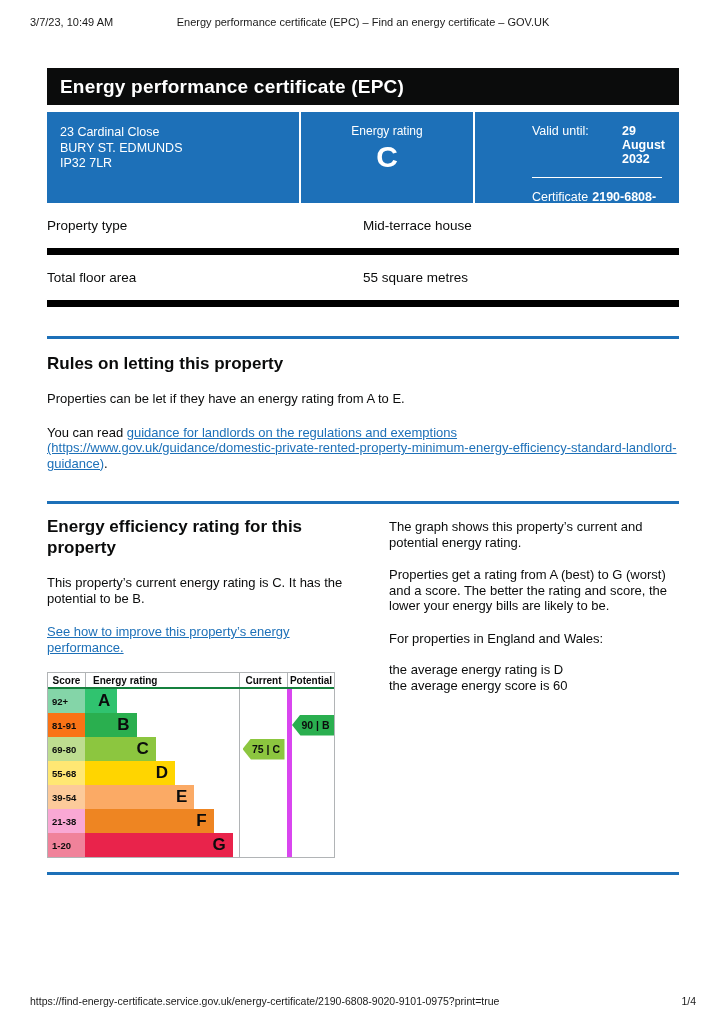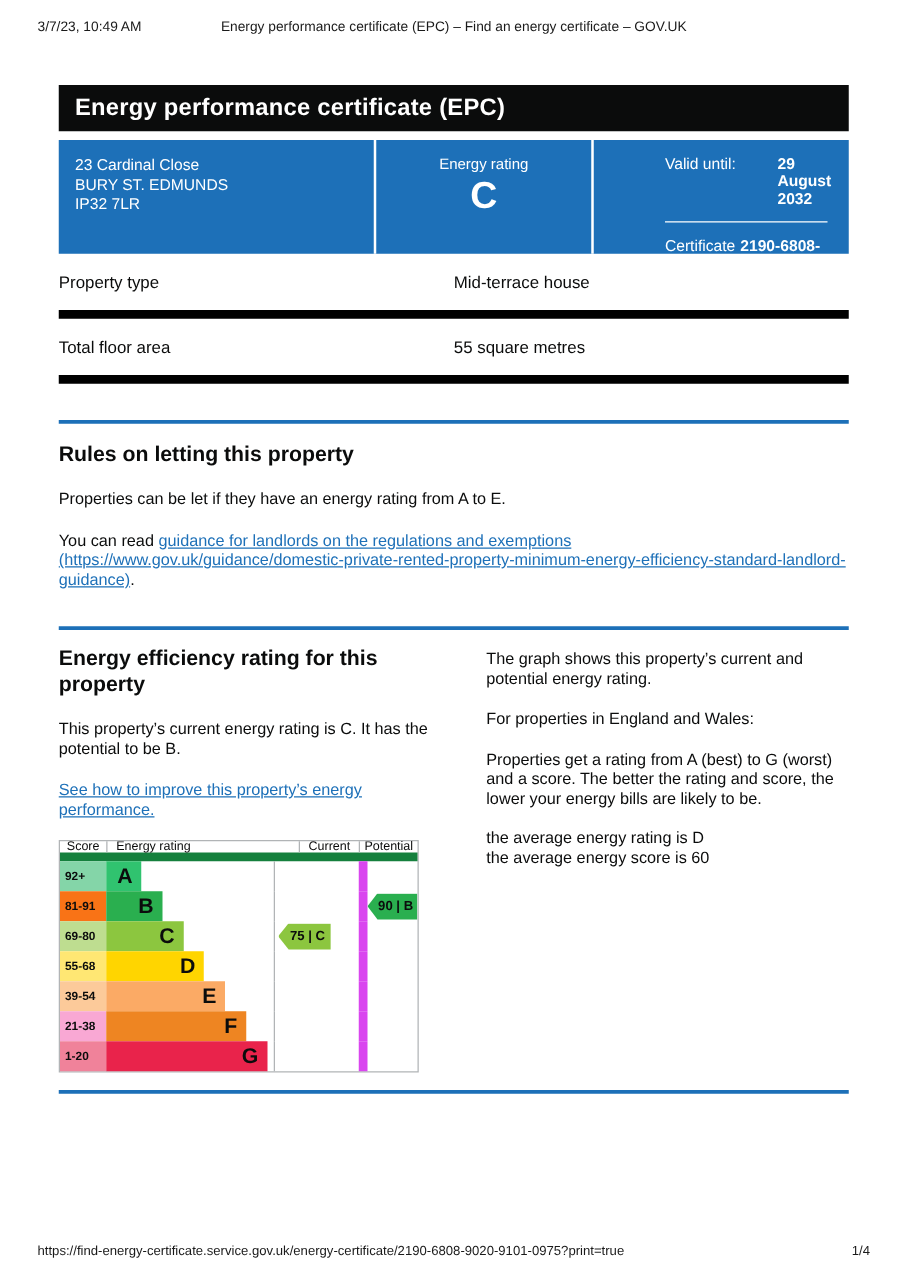--- a/index.html
+++ b/index.html
@@ -57,34 +57,34 @@
   
   .cols{display:flex;margin-top:12px;}
   .col-left{width:310px;}
   .col-right{width:290px;margin-left:32px;}
   .col-right p:first-child{margin-top:3px;}
   .avg-lines{margin-top:16px;}
   .avg-lines div{font-size:13px;line-height:15.5px;}
 
   
   .epc-chart{margin-top:17px;width:288px;border:1px solid #b1b4b6;box-sizing:border-box;background:#fff;}
-  .epc-head{display:flex;height:16px;border-bottom:7px solid #15803d;font-size:10px;font-weight:normal;align-items:flex-end;box-sizing:border-box;}
+  .epc-head{display:flex;height:16px;border-bottom:2px solid #15803d;font-size:10px;font-weight:bold;align-items:flex-end;box-sizing:border-box;}
   .eh{box-sizing:border-box;height:100%;display:flex;align-items:center;}
   .eh-score{width:37px;justify-content:center;}
   .eh-rating{flex:1;padding-left:7px;border-left:1px solid #b1b4b6;}
   .eh-current{width:48px;justify-content:center;border-left:1px solid #b1b4b6;}
   .eh-potential{width:47px;justify-content:center;border-left:1px solid #b1b4b6;}
   .epc-row{display:flex;height:24px;}
   .score-cell{width:37px;font-size:9.5px;font-weight:bold;display:flex;align-items:center;padding-left:4px;box-sizing:border-box;}
   .bar-cell{flex:1;position:relative;}
   .band-bar{height:100%;text-align:right;}
   .band-letter{font-size:17px;font-weight:bold;line-height:24px;padding-right:7px;color:#0b0c0c;}
   .slot{box-sizing:border-box;display:flex;align-items:center;justify-content:center;}
   .current-slot{width:48px;border-left:1px solid #b1b4b6;}
-  .potential-slot{width:47px;border-left:7px solid #d946ef;margin-left:20px;}
+  .potential-slot{width:47px;border-left:5px solid #d946ef;}
   .epc-arrow{
     width:42px;height:21px;
     clip-path:polygon(0 50%,20% 0,100% 0,100% 100%,20% 100%);
     display:flex;align-items:center;justify-content:center;
     font-size:10.5px;font-weight:bold;color:#0b0c0c;padding-left:5px;box-sizing:border-box;
     white-space:nowrap;
   }
 </style>
 </head>
 <body>
@@ -216,22 +216,22 @@
                 <div class="band-bar" style="width: 96%; background: rgb(233, 35, 75);"><span class="band-letter">G</span></div>
               </div>
             <div class="slot current-slot"></div>
             <div class="slot potential-slot"></div>
           </div>
         </div>
       </div>
 
       <div class="col-right">
         <p>The graph shows this property’s current and potential energy rating.</p>
+        <p>Properties get a rating from A (best) to G (worst) and a score. The better the rating and score, the lower your energy bills are likely to be.</p>
         <p>For properties in England and Wales:</p>
-        <p>Properties get a rating from A (best) to G (worst) and a score. The better the rating and score, the lower your energy bills are likely to be.</p>
         <div class="avg-lines">
           <div>the average energy rating is D</div>
           <div>the average energy score is 60</div>
         </div>
       </div>
     </div>
 
     <hr class="section-rule r3">
   </div>
 

